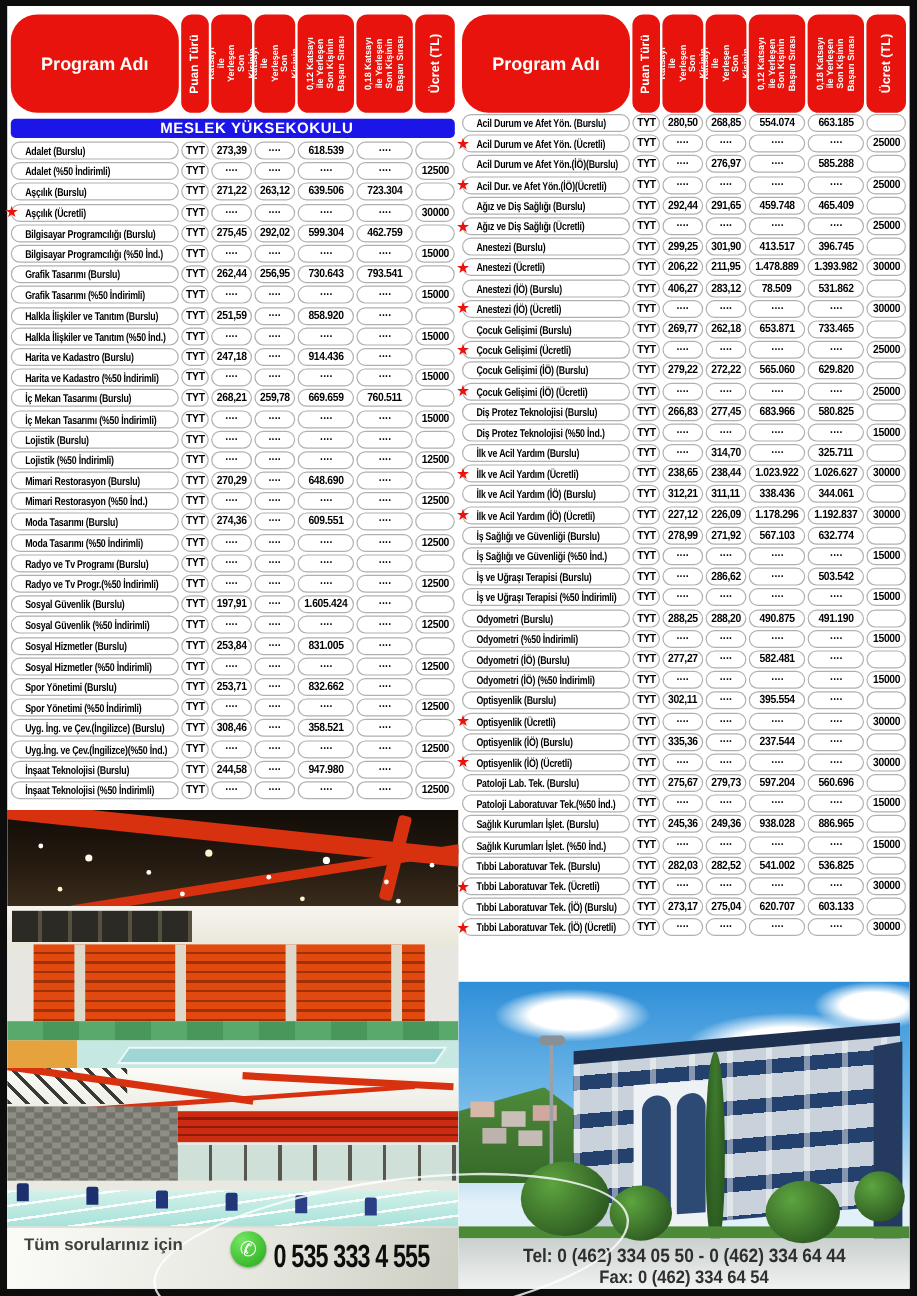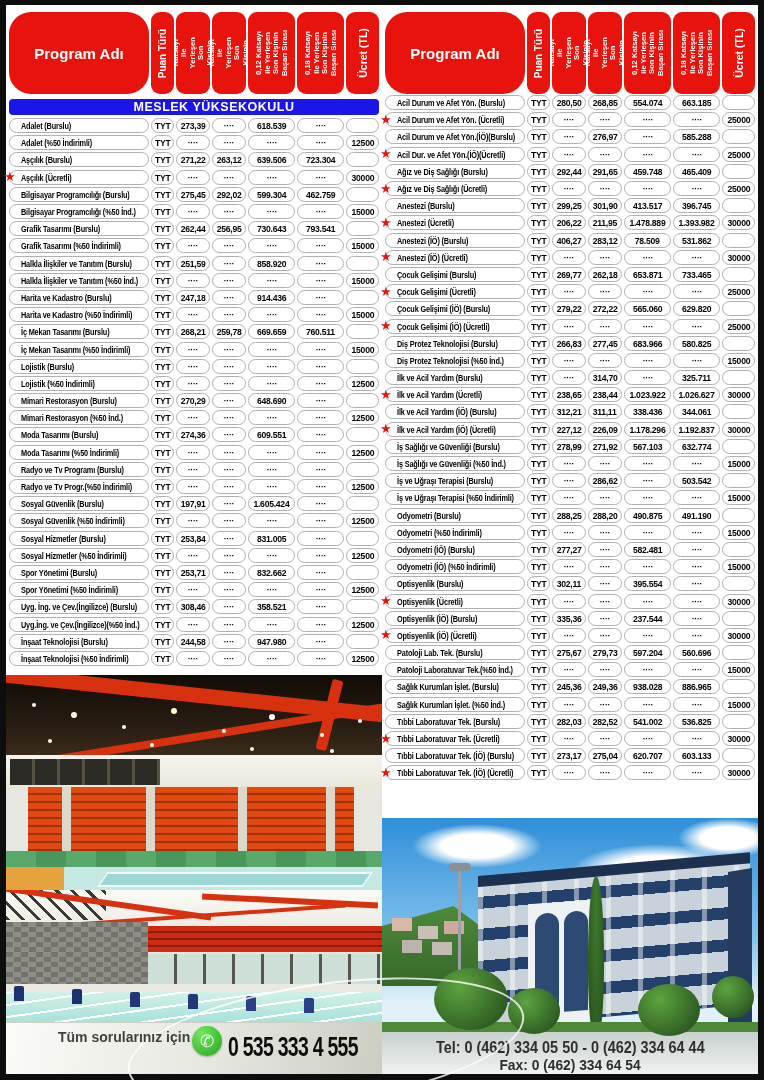--- a/index.html
+++ b/index.html
@@ -80,21 +80,21 @@
   #campus .lamp:before{content:"";position:absolute;left:-9px;top:-7px;width:22px;height:8px;background:#899197;border-radius:4px;}
   #campus .grassline{position:absolute;left:0;bottom:42px;right:0;height:10px;background:#4c8a38;}
   #campus .road{position:absolute;left:0;bottom:0;right:0;height:42px;background:linear-gradient(180deg,#c9d0ce,#f0f2f0);}
   #campus .telfax{position:absolute;left:0;right:0;bottom:1px;text-align:center;color:#2e2e2e;font-weight:bold;}
   #campus .telfax .tel{font-size:16px;display:inline-block;transform:scaleX(.9);white-space:nowrap;}
   #campus .telfax .fax{font-size:15px;display:block;transform:scaleX(.92);white-space:nowrap;margin-top:-1px;}
   
   #wband{position:absolute;left:6px;top:1022px;width:376px;height:52px;background:linear-gradient(100deg,#fbfbf8 0%,#e6e7df 55%,#ccceC3 100%);border-top:1px solid #cfcfc6;}
   #wband .arc{position:absolute;left:120px;top:-40px;width:400px;height:120px;border:2px solid rgba(255,255,255,.8);border-radius:50%;transform:rotate(-8deg);}
   #wband .wtxt{position:absolute;left:14px;top:6px;color:#3f3f3f;line-height:1.15;}
-  #wband .w1{font-size:14px;font-weight:bold;margin-left:38px;}
+  #wband .w1{font-size:14px;font-weight:bold;}
   #wband .w2{font-size:18px;font-weight:bold;}
   #wband .wicon{position:absolute;left:186px;top:3px;width:30px;height:30px;border-radius:50%;background:radial-gradient(circle at 32% 26%,#72e662,#25a818);color:#fff;display:flex;align-items:center;justify-content:center;font-size:17px;box-shadow:0 1px 2px rgba(0,0,0,.3);}
   #wband .wnum{position:absolute;left:222px;top:9px;font-size:27px;font-weight:bold;color:#0d0d0d;white-space:nowrap;transform:scaleX(.72);transform-origin:0 50%;letter-spacing:-1px;}
 </style>
 </head>
 <body>
 
 <div id="page">
   <div id="inner"></div>
 

